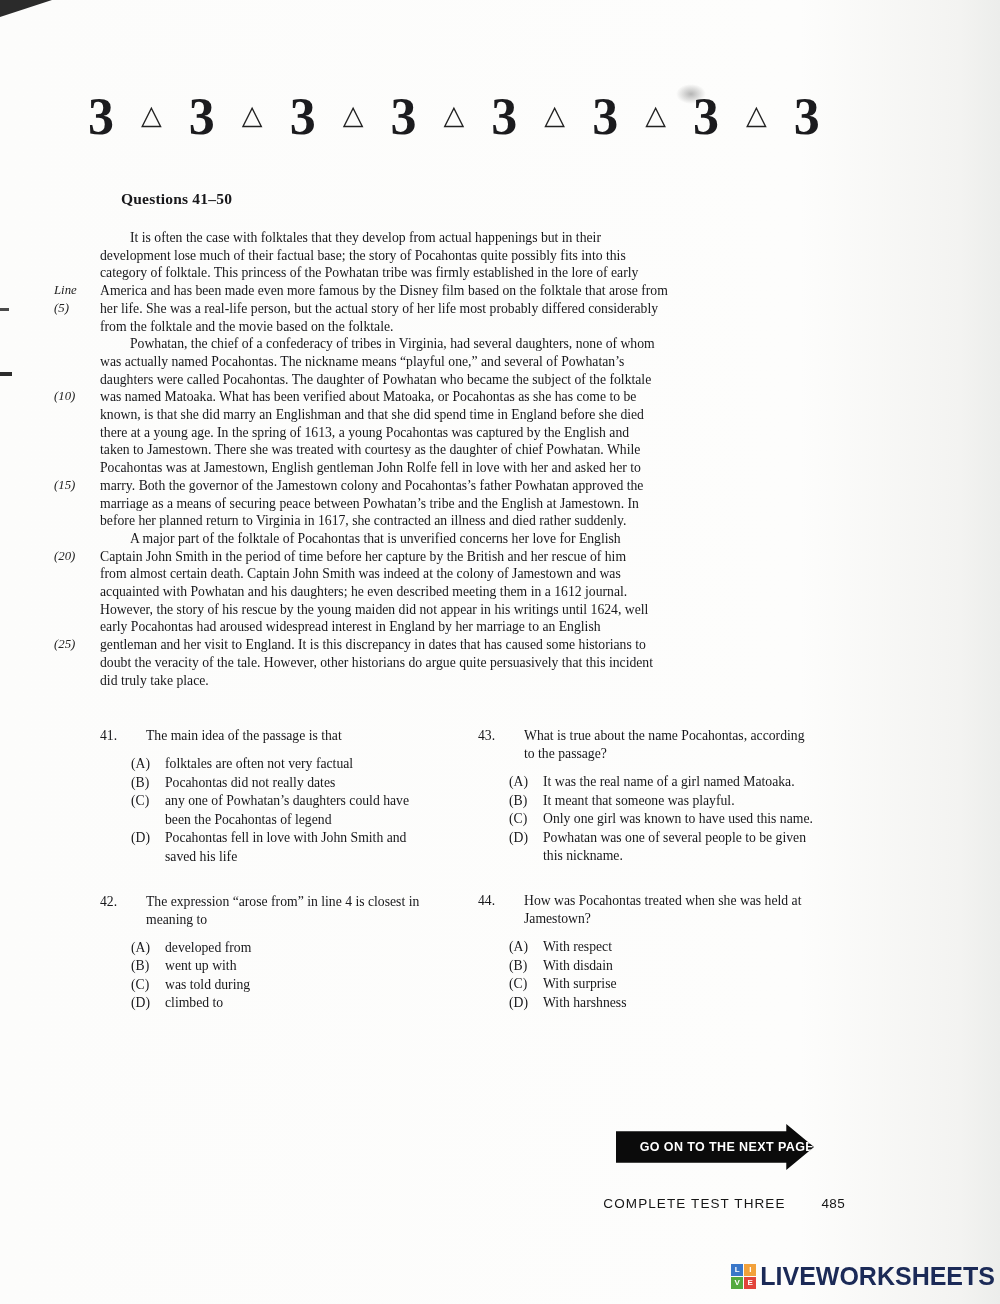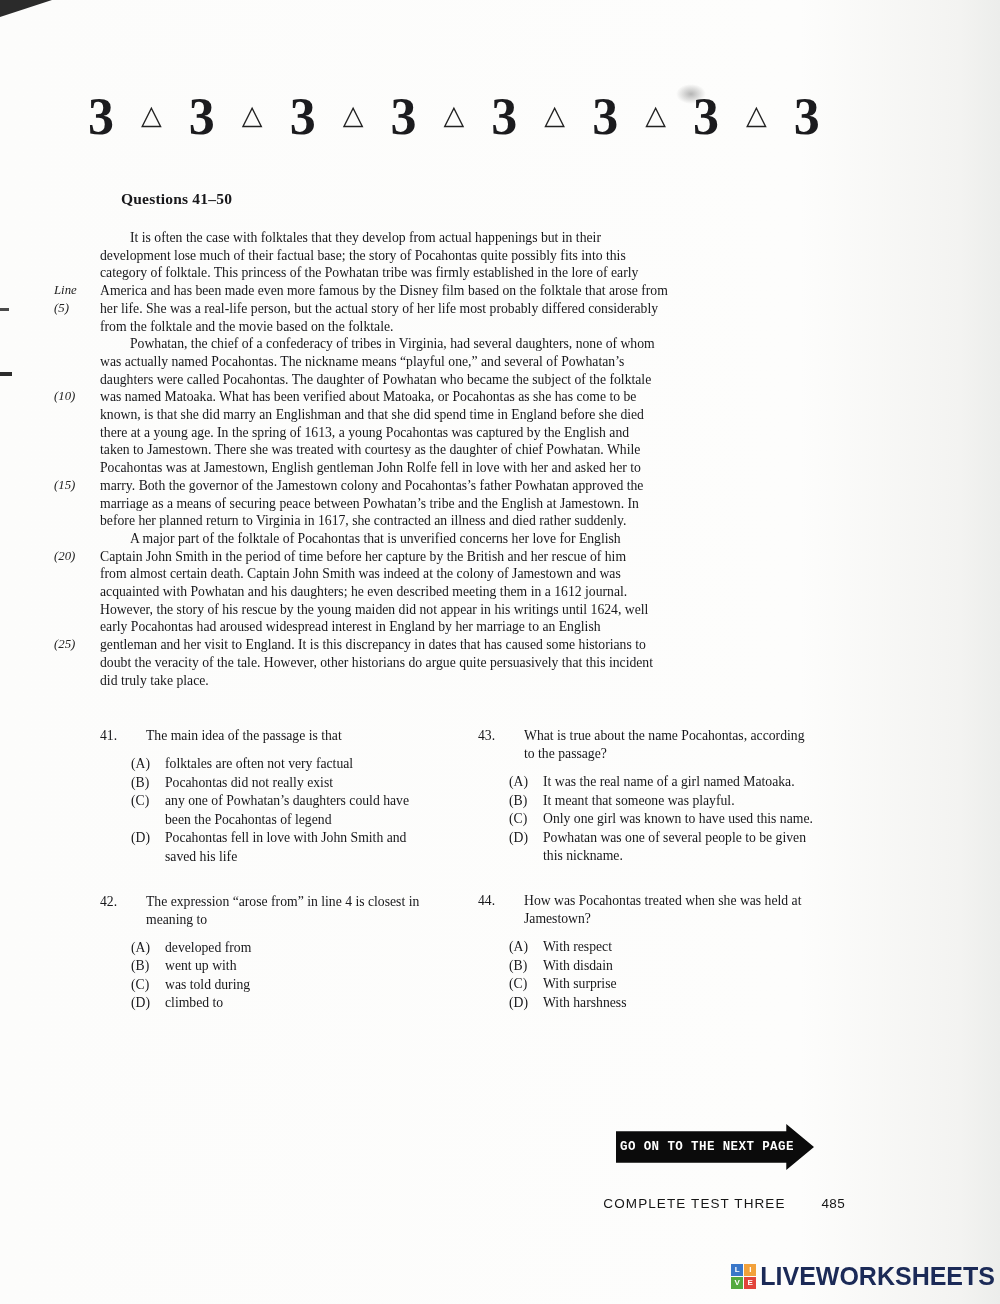--- a/index.html
+++ b/index.html
@@ -52,22 +52,22 @@
   .qstem { flex:1; }
   .choices { margin:10px 0 0 31px; }
   .choice { display:flex; line-height:18.6px; cursor:pointer; }
   .cletter { flex:0 0 34px; }
   .ctext { flex:1; }
 
   
   .goon { position:absolute; top:1124px; left:616px; width:198px; height:46px;
     background:#0b0b0b; color:#fff;
     clip-path:polygon(0 16%, 86% 16%, 86% 0, 100% 50%, 86% 100%, 86% 84%, 0 84%);
-    display:flex; align-items:center; padding-left:4px;
-    font-family:Liberation Mono, monospace; font-weight:700; font-size:12.5px; letter-spacing:.4px; }
+    display:flex; align-items:center; padding-left:16px;
+    font-family:Liberation Sans, sans-serif; font-weight:700; font-size:12.5px; letter-spacing:.4px;justify-content:flex-end; }
 
   
   .footer { position:absolute; top:1196px; left:0; width:845px;
     display:flex; justify-content:flex-end; align-items:baseline; gap:36px;
     font-family:"Liberation Sans",sans-serif; font-size:13.5px; color:#161616; }
   .footer .test-name { letter-spacing:1.1px; }
   .footer .pageno { letter-spacing:.3px; }
 
   
   .lw { position:absolute; top:1262px; right:5px; display:flex; align-items:center; gap:4px; }
@@ -224,21 +224,21 @@
             <span class="qnum">41.</span>
             <span class="qstem">The main idea of the passage is that</span>
           </div>
           <div class="choices">
             <div class="choice">
               <span class="cletter">(A)</span>
               <span class="ctext">folktales are often not very factual</span>
             </div>
             <div class="choice">
               <span class="cletter">(B)</span>
-              <span class="ctext">Pocahontas did not really exist</span>
+              <span class="ctext">Pocahontas did not really dates</span>
             </div>
             <div class="choice">
               <span class="cletter">(C)</span>
               <span class="ctext">any one of Powhatan’s daughters could have been the Pocahontas of legend</span>
             </div>
             <div class="choice">
               <span class="cletter">(D)</span>
               <span class="ctext">Pocahontas fell in love with John Smith and saved his life</span>
             </div>
           </div>

